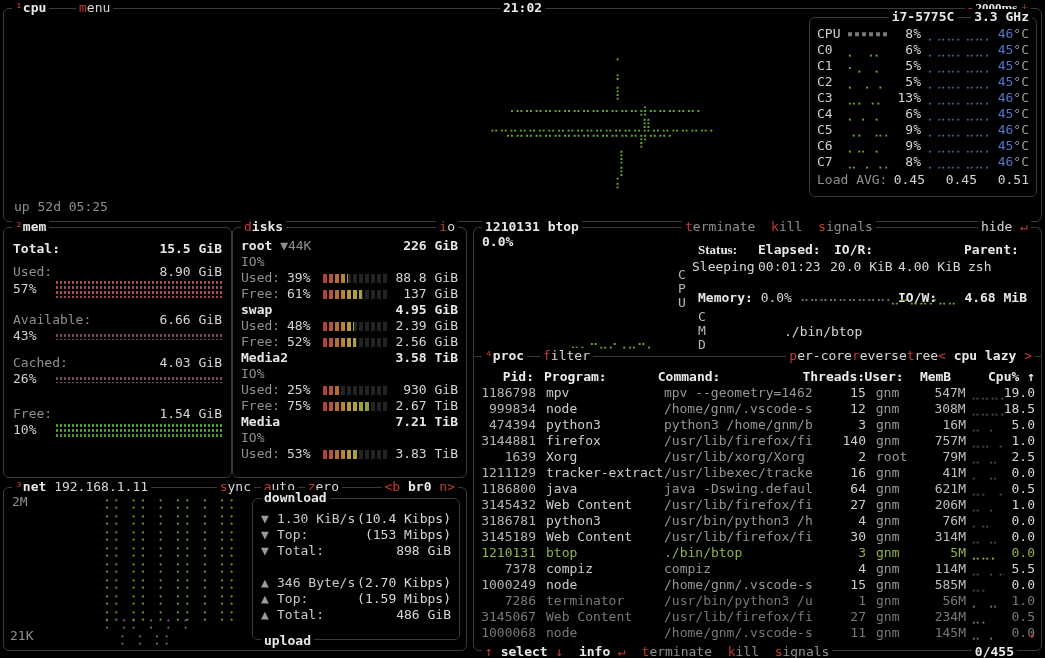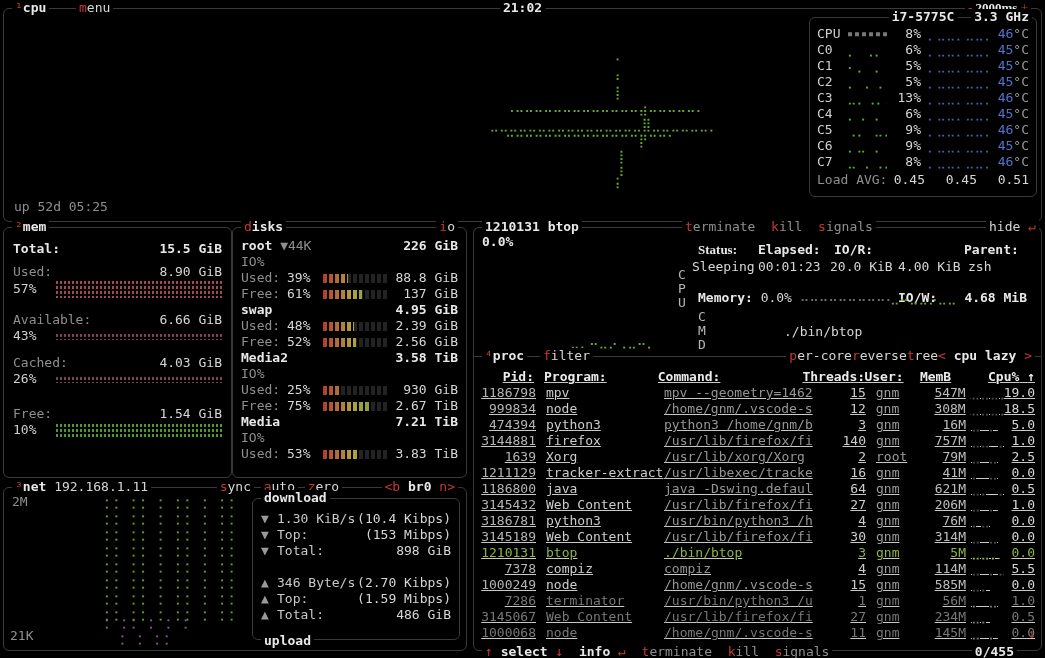--- a/index.html
+++ b/index.html
@@ -50,21 +50,21 @@
   .dm i { position:absolute; left:0; top:0; bottom:0;
     background:linear-gradient(90deg,#b03b30,#b5a23a 45%,#55a238); background-size:64px 100%;
     -webkit-mask:repeating-linear-gradient(90deg,#000 0 4px,transparent 4px 6px);
     mask:repeating-linear-gradient(90deg,#000 0 4px,transparent 4px 6px); }
   
   .nrow { display:flex; align-items:center; height:16px; padding:0 8px; white-space:nowrap; }
   .narr { width:16px; color:#9a9a9a; }
   .nlbl { color:#c9c9c9; }
   .nval { flex:1; text-align:right; color:#d6d6d6; }
   
-  .prow { display:flex; align-items:center; height:16px; padding:0 6px; white-space:nowrap; overflow:hidden;text-decoration:underline; }
+  .prow { display:flex; align-items:center; height:16px; padding:0 6px; white-space:nowrap; overflow:hidden; }
   .pc-pid { width:56px; text-align:right; color:#b4b4b4; overflow:hidden; }
   .pc-prog { width:118px; margin-left:10px; color:#cdcdcd; overflow:hidden; }
   .pc-cmd { width:150px; color:#969696; overflow:hidden; }
   .pc-thr { width:52px; text-align:right; color:#cdcdcd; }
   .pc-usr { width:44px; margin-left:10px; color:#9b9b9b; }
   .pc-mem { width:46px; text-align:right; color:#bdbdbd; }
   .pc-spark { width:38px; padding-left:5px; color:#4e4e4e; overflow:hidden; }
   .pc-cpu { flex:1; text-align:right; color:#d6d6d6; }
   .phead span { color:#ececec; font-weight:bold; }
   .prow.hl span { color:#90b447; }
@@ -365,21 +365,21 @@
           <span class="nlbl">Total:</span>
           <span class="nval">486 GiB</span>
         </div>
         </div>
     </div>
   </div>
 
   <div class="box" style="left:473px;top:227px;width:569px;height:129px;border-bottom:0;border-radius:6px 6px 0 0;">
     <span class="t" style="left:8px;"><span class="bold">1210131</span>&nbsp;<span class="bold">btop</span></span>
     <span class="t" style="left:208px;"><span><span class="key">t</span><span class="gray">erminate</span></span>&nbsp;&nbsp;<span><span class="key">k</span><span class="gray">ill</span></span>&nbsp;&nbsp;<span><span class="key">s</span><span class="gray">ignals</span></span></span>
-    <span class="t" style="right:2px;"><span class="wht">hide</span> <span class="key">↵</span></span>
+    <span class="t" style="right:10px;"><span class="wht">hide</span> <span class="key">↵</span></span>
 
     <div class="abs bold" style="left:8px;top:6px;">0.0%</div>
     <div class="vlet" style="left:204px;top:40px;">C
 P
 U</div>
     <div class="graph grn" style="left:96px;top:106px;">⣀⡀⠤⣀⡠⢀⣀⠤⡀</div>
 
     <span class="abs bold" style="left:224px;top:14px;font-family:Liberation Serif, serif;">Status:</span>
     <span class="abs bold" style="left:284px;top:14px;">Elapsed:</span>
     <span class="abs bold" style="left:360px;top:14px;">IO/R:</span>

